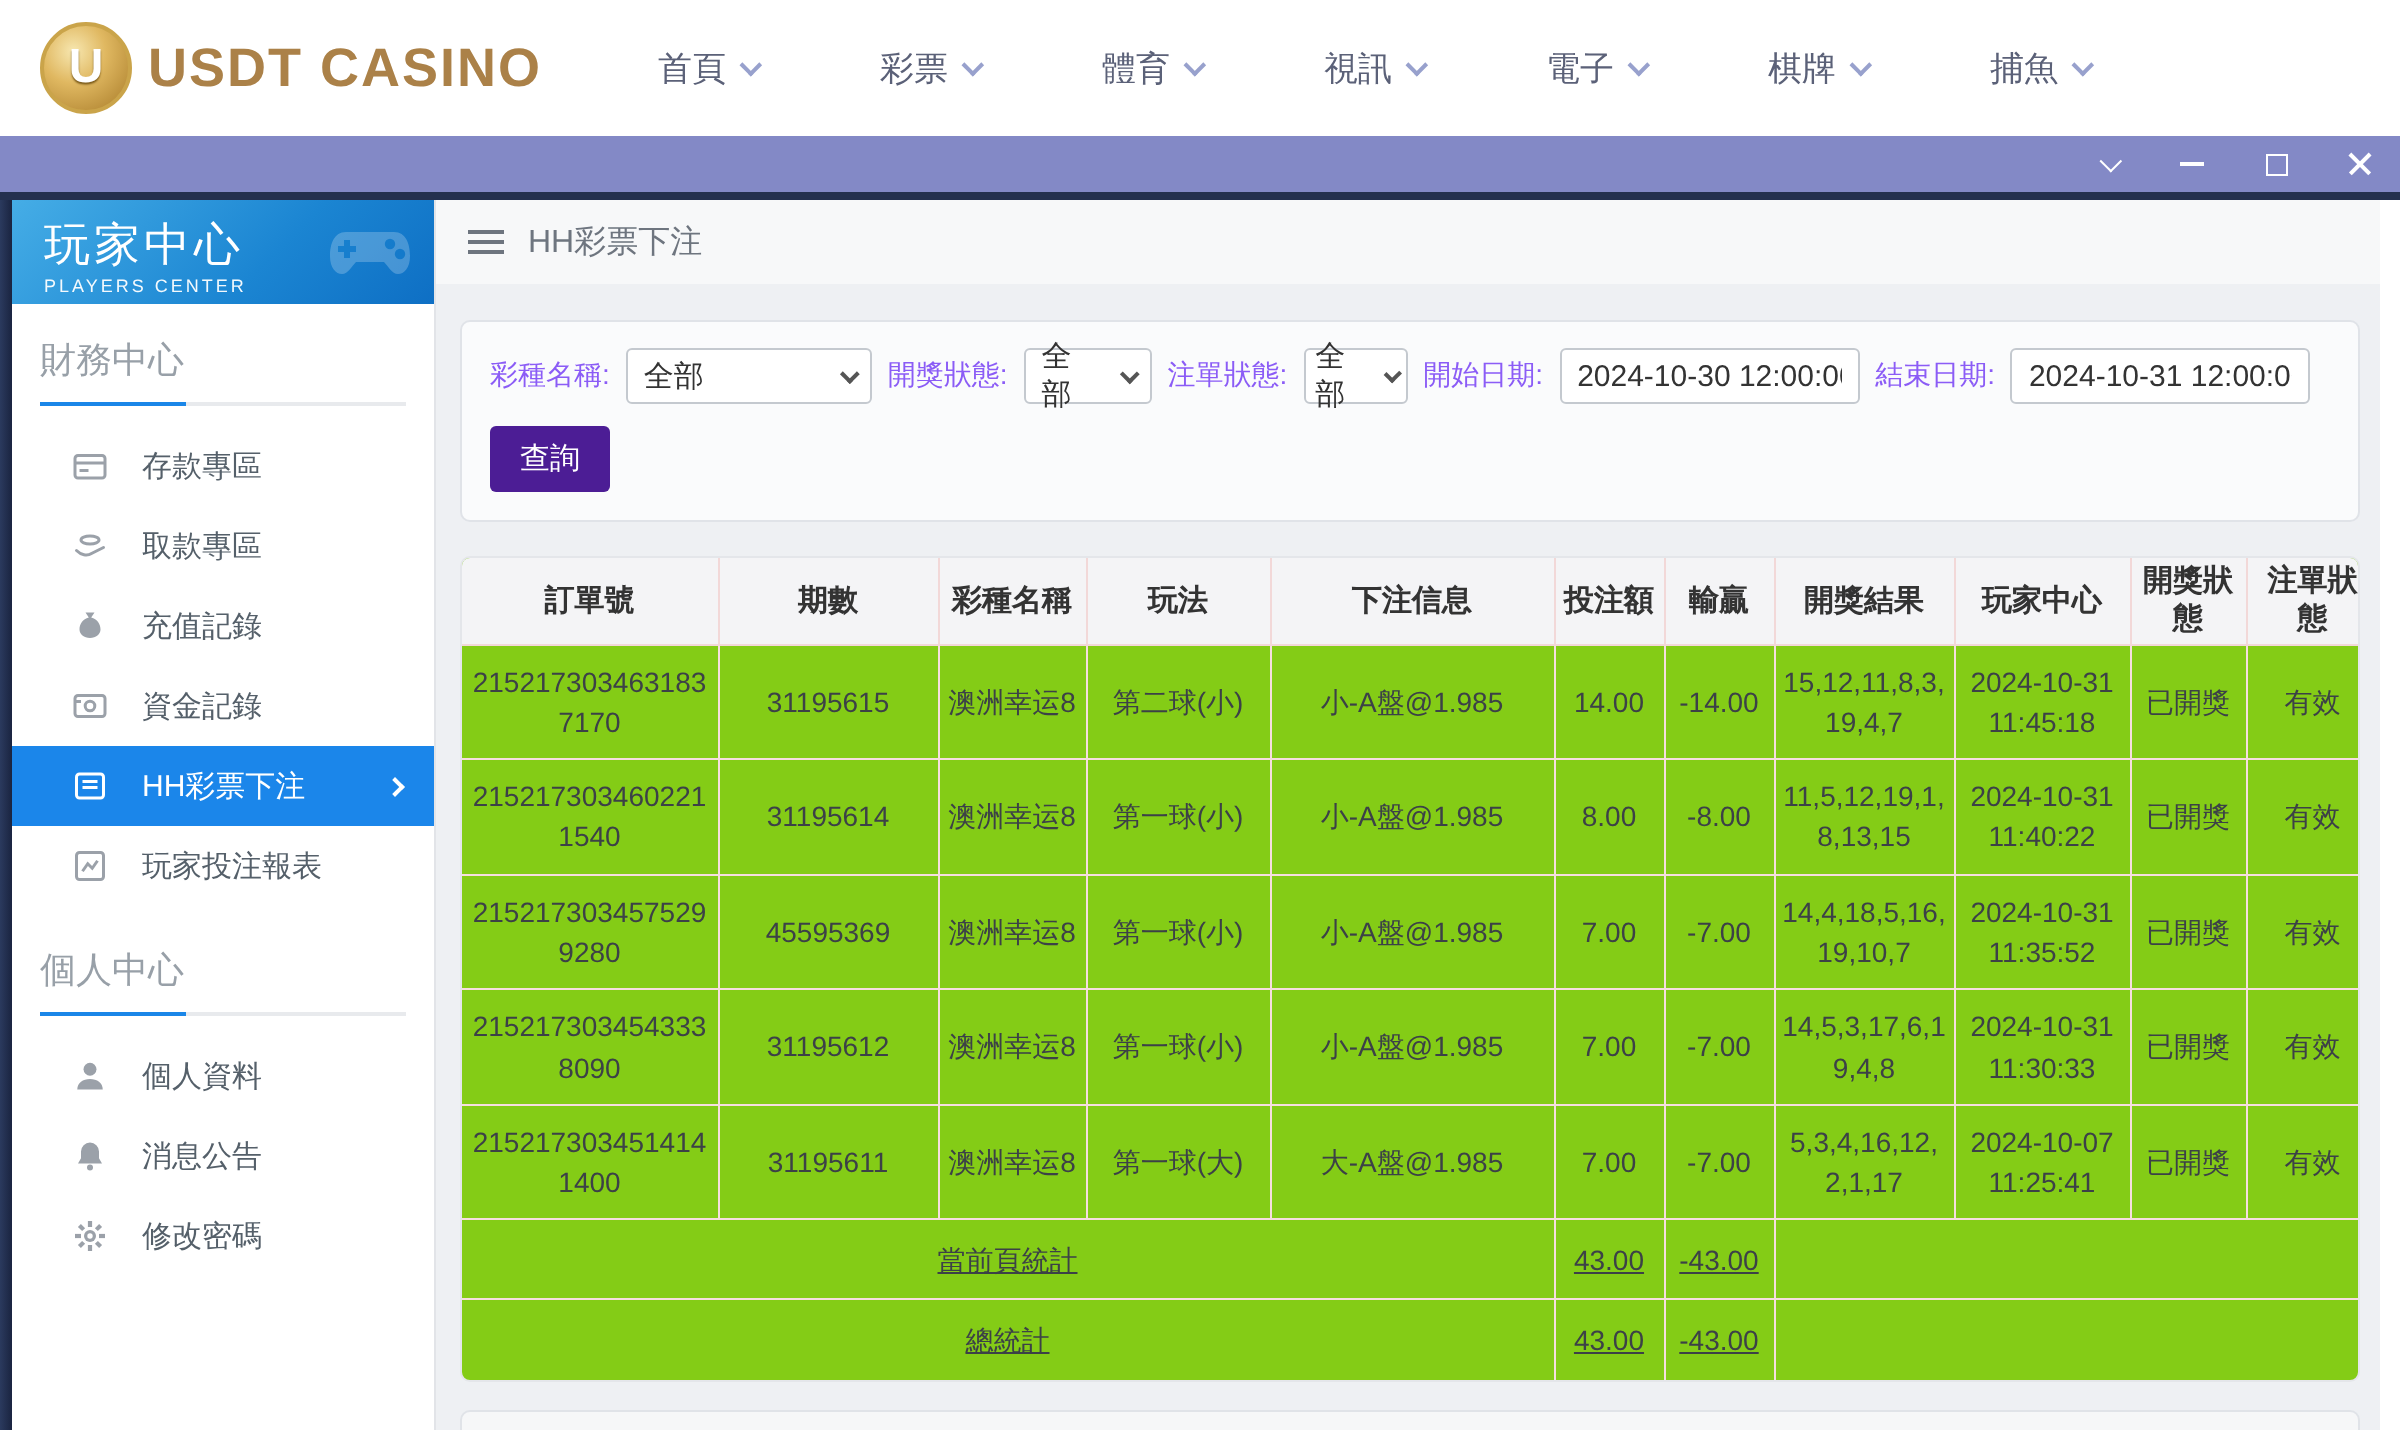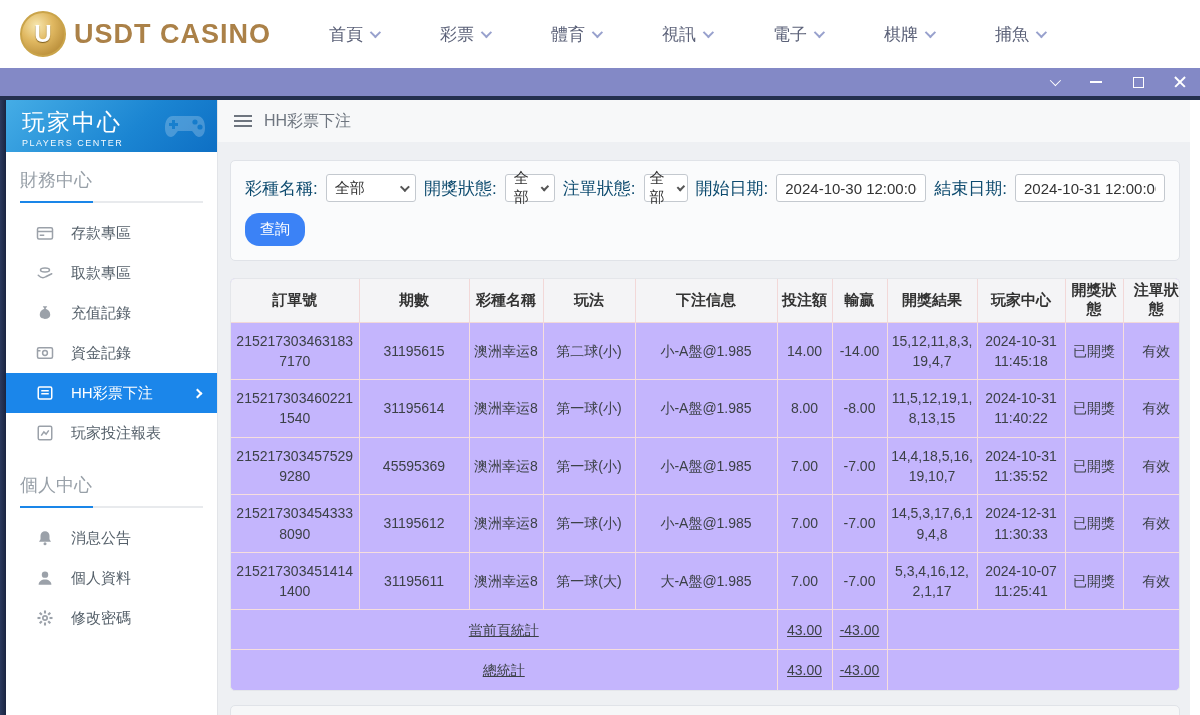--- a/index.html
+++ b/index.html
@@ -56,32 +56,32 @@
   
   .main { flex:1; background:#eef0f3; overflow:hidden; }
   .crumbbar { height:42px; background:#f7f8f9; display:flex; align-items:center; gap:12px; padding:0 16px; }
   .burger { width:18px; display:flex; flex-direction:column; gap:3px; cursor:pointer; }
   .burger i { display:block; height:2px; background:#6e757f; }
   .crumb-title { font-size:16px; color:#6e757f; }
 
   .main-inner { padding:18px 10px 0 12px; }
   .filter-panel { background:#fafbfc; border:1px solid #e0e3e8; border-radius:5px; padding:13px 14px 14px; }
   .filter-row { display:flex; align-items:center; gap:8px; flex-wrap:nowrap; }
-  .f-label { font-size:17px; color:#0c4a6e; white-space:nowrap; }
+  .f-label { font-size:14px; color:#8b5cf6; white-space:nowrap; }
   .f-select { height:28px; background:#fff; border:1px solid #c4c9cf; border-radius:3px;
     display:flex; align-items:center; justify-content:space-between; padding:0 8px; gap:10px;
     font-size:15px; color:#333; cursor:pointer; }
   .f-select .chev-down { border-color:#555; width:7px; height:7px; }
   .f-input { height:28px; background:#fff; border:1px solid #c4c9cf; border-radius:3px;
     font-size:15px; color:#333; padding:0 8px; font-family:"Liberation Sans",sans-serif; }
-  .btn-query { margin-top:11px; background:#3b82f6; color:#fff; border:none; border-radius:14px;
+  .btn-query { margin-top:11px; background:#4c1d95; color:#fff; border:none; border-radius:3px;
     font-size:15px; padding:7px 15px; cursor:pointer; font-family:"Liberation Sans",sans-serif; }
 
   
-  .table-wrap { margin-top:17px; background:#c4b5fd; border:1px solid #e4e6ea; border-radius:5px; overflow:hidden; }
+  .table-wrap { margin-top:17px; background:#84cc16; border:1px solid #e4e6ea; border-radius:5px; overflow:hidden; }
   table { width:100%; border-collapse:collapse; table-layout:fixed; }
   th { background:#f4f4f6; font-size:15px; font-weight:bold; color:#333; height:43px;
     border-left:1px solid #f2d8d8; border-bottom:1px solid #f2d8d8; padding:2px 3px; }
   th:first-child { border-left:none; }
   td { font-size:14px; color:#3c4147; text-align:center; border-left:1px solid #f6dede;
     border-bottom:1px solid #f6dede; padding:8px 3px; line-height:1.45; word-break:break-all; }
   td:first-child { border-left:none; }
   tr.datarow td { height:56px; }
   tr.sumrow td { height:40px; word-break:normal;text-decoration:underline; }
   tr:last-child td { border-bottom:none; }
@@ -230,34 +230,34 @@
           <span>玩家投注報表</span>
         </div>
       </div>
 
       <div class="side-section-title">個人中心</div>
       <div class="side-underline"></div>
       <div class="side-items">
         <div class="side-item">
           <span class="ico">
               <svg width="18" height="18" viewBox="0 0 24 24">
+                <circle cx="12" cy="7.5" r="4.3" fill="currentColor"></circle>
+                <path d="M3.5 21c0-4.4 3.8-7 8.5-7s8.5 2.6 8.5 7z" fill="currentColor"></path>
+              </svg>
+            </span>
+          <span>個人資料</span>
+        </div>
+        <div class="side-item">
+          <span class="ico">
+              <svg width="18" height="18" viewBox="0 0 24 24">
                 <path d="M12 3a6 6 0 0 0-6 6v4.5L4 17h16l-2-3.5V9a6 6 0 0 0-6-6z" fill="currentColor"></path>
                 <circle cx="12" cy="19.6" r="2" fill="currentColor"></circle>
               </svg>
             </span>
           <span>消息公告</span>
-        </div>
-        <div class="side-item">
-          <span class="ico">
-              <svg width="18" height="18" viewBox="0 0 24 24">
-                <circle cx="12" cy="7.5" r="4.3" fill="currentColor"></circle>
-                <path d="M3.5 21c0-4.4 3.8-7 8.5-7s8.5 2.6 8.5 7z" fill="currentColor"></path>
-              </svg>
-            </span>
-          <span>個人資料</span>
         </div>
         <div class="side-item">
           <span class="ico">
               <svg width="18" height="18" viewBox="0 0 24 24">
                 <g fill="currentColor">
                   <circle cx="12" cy="12" r="4"></circle>
                   <rect x="10.6" y="2" width="2.8" height="4"></rect>
                   <rect x="10.6" y="18" width="2.8" height="4"></rect>
                   <rect x="2" y="10.6" width="4" height="2.8"></rect>
                   <rect x="18" y="10.6" width="4" height="2.8"></rect>
@@ -384,21 +384,21 @@
               </tr>
               <tr class="datarow">
                 <td>2152173034543338090</td>
                   <td>31195612</td>
                   <td>澳洲幸运8</td>
                   <td>第一球(小)</td>
                   <td>小-A盤@1.985</td>
                   <td>7.00</td>
                   <td>-7.00</td>
                   <td>14,5,3,17,6,19,4,8</td>
-                  <td>2024-12-31 11:30:33</td>
+                  <td>2024-10-31 11:30:33</td>
                   <td>已開獎</td>
                   <td>有效</td>
               </tr>
               <tr class="datarow">
                 <td>2152173034514141400</td>
                   <td>31195611</td>
                   <td>澳洲幸运8</td>
                   <td>第一球(大)</td>
                   <td>大-A盤@1.985</td>
                   <td>7.00</td>

